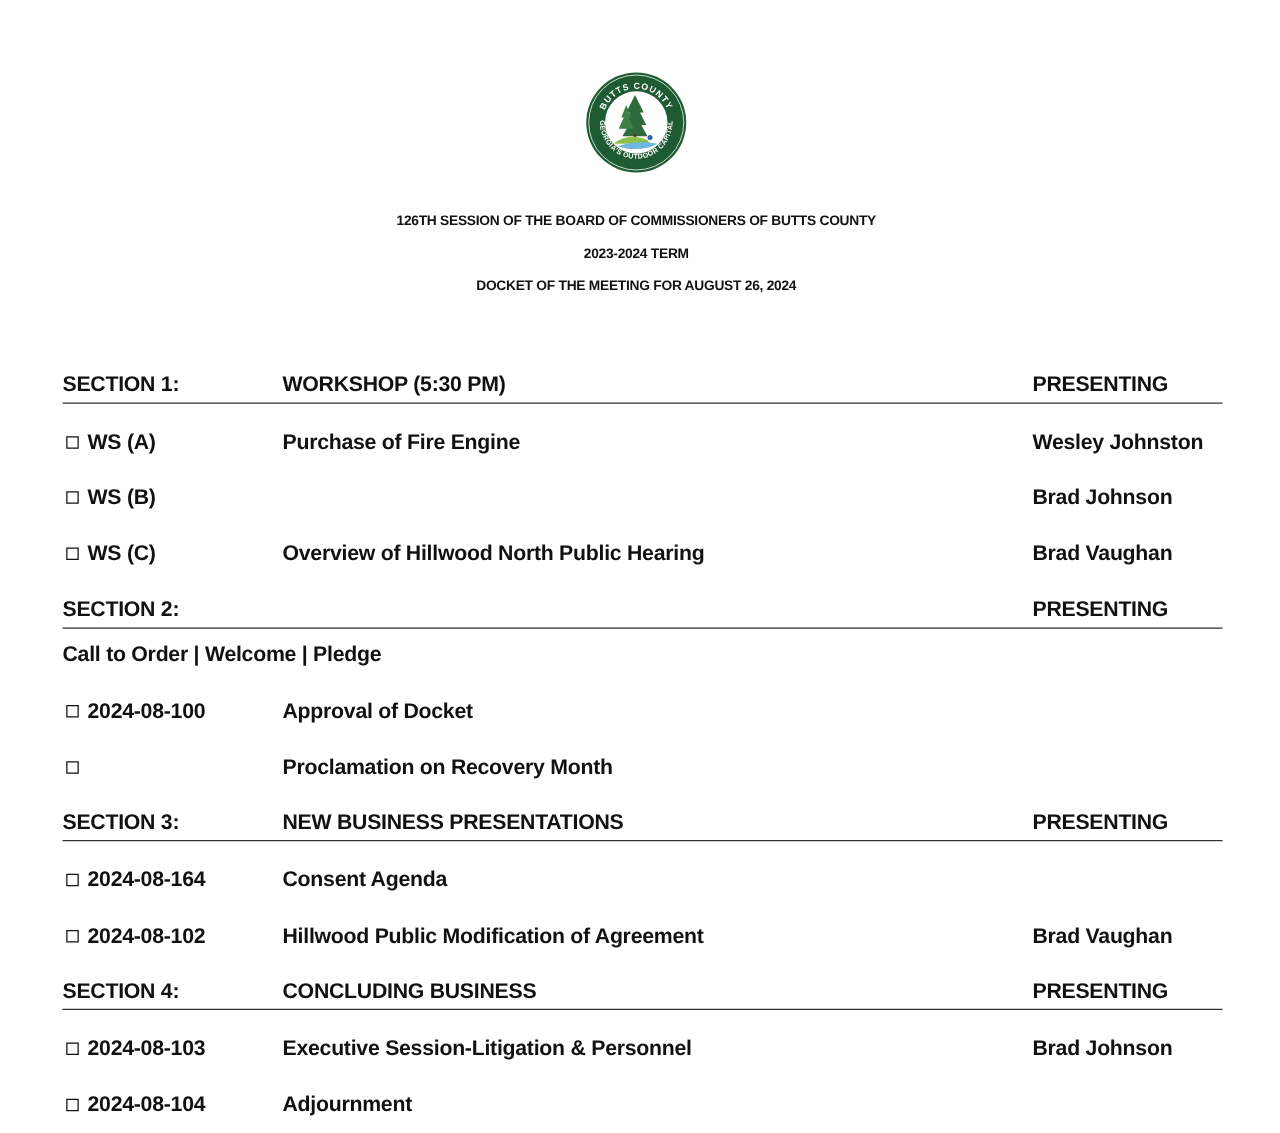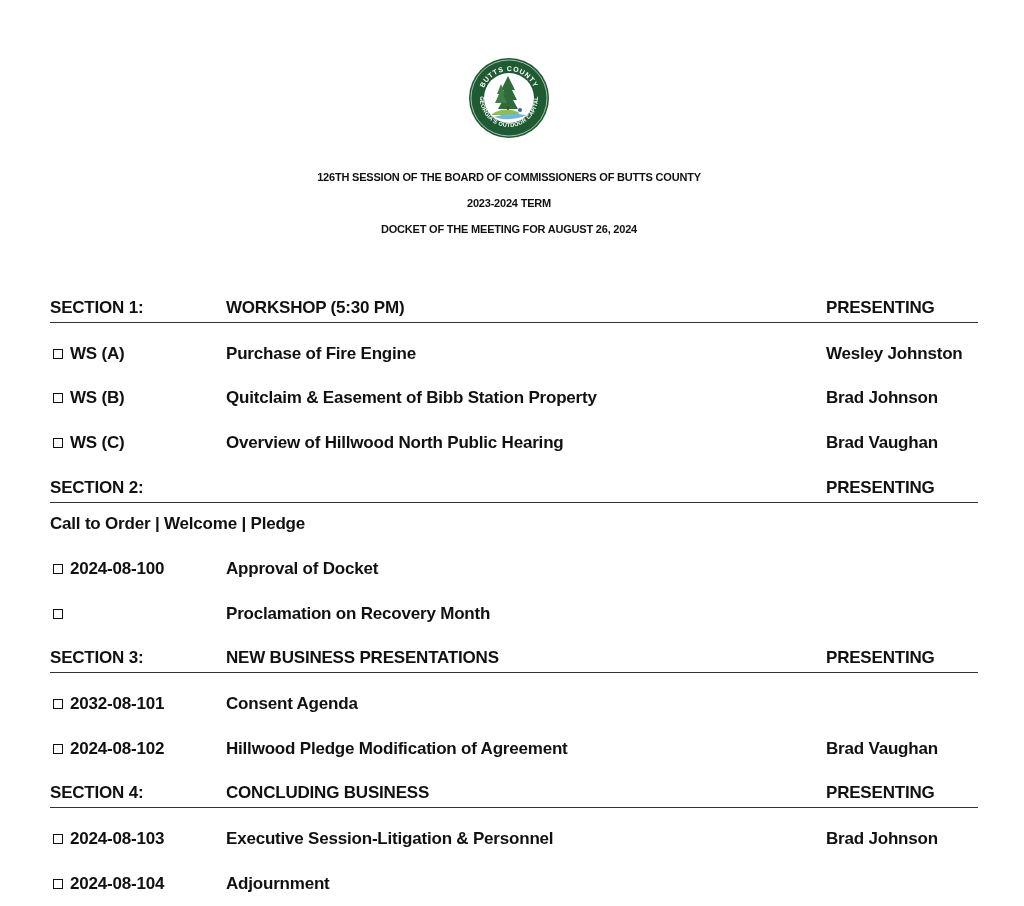--- a/index.html
+++ b/index.html
@@ -63,21 +63,20 @@
   <span class="col2">WORKSHOP (5:30 PM)</span>
   <span class="col3">PRESENTING</span>
 </div>
 <div class="row" style="top:342px">
   <span class="col1"><span class="chk"></span><span>WS (A)</span></span>
   <span class="col2">Purchase of Fire Engine</span>
   <span class="col3">Wesley Johnston</span>
 </div>
 <div class="row" style="top:386px">
   <span class="col1"><span class="chk"></span><span>WS (B)</span></span>
-  <span class="col2">Quitclaim &amp; Easement of Bibb Station Property</span>
   <span class="col3">Brad Johnson</span>
 </div>
 <div class="row" style="top:431px">
   <span class="col1"><span class="chk"></span><span>WS (C)</span></span>
   <span class="col2">Overview of Hillwood North Public Hearing</span>
   <span class="col3">Brad Vaughan</span>
 </div>
 
 <div class="row section" style="top:476px">
   <span class="col1">SECTION 2:</span>
@@ -96,27 +95,27 @@
   <span class="col2">Proclamation on Recovery Month</span>
   <span class="col3"></span>
 </div>
 
 <div class="row section" style="top:646px">
   <span class="col1">SECTION 3:</span>
   <span class="col2">NEW BUSINESS PRESENTATIONS</span>
   <span class="col3">PRESENTING</span>
 </div>
 <div class="row" style="top:692px">
-  <span class="col1"><span class="chk"></span><span>2032-08-101</span></span>
+  <span class="col1"><span class="chk"></span><span>2024-08-164</span></span>
   <span class="col2">Consent Agenda</span>
   <span class="col3"></span>
 </div>
 <div class="row" style="top:737px">
   <span class="col1"><span class="chk"></span><span>2024-08-102</span></span>
-  <span class="col2">Hillwood Pledge Modification of Agreement</span>
+  <span class="col2">Hillwood Public Modification of Agreement</span>
   <span class="col3">Brad Vaughan</span>
 </div>
 
 <div class="row section" style="top:781px">
   <span class="col1">SECTION 4:</span>
   <span class="col2">CONCLUDING BUSINESS</span>
   <span class="col3">PRESENTING</span>
 </div>
 <div class="row" style="top:827px">
   <span class="col1"><span class="chk"></span><span>2024-08-103</span></span>

